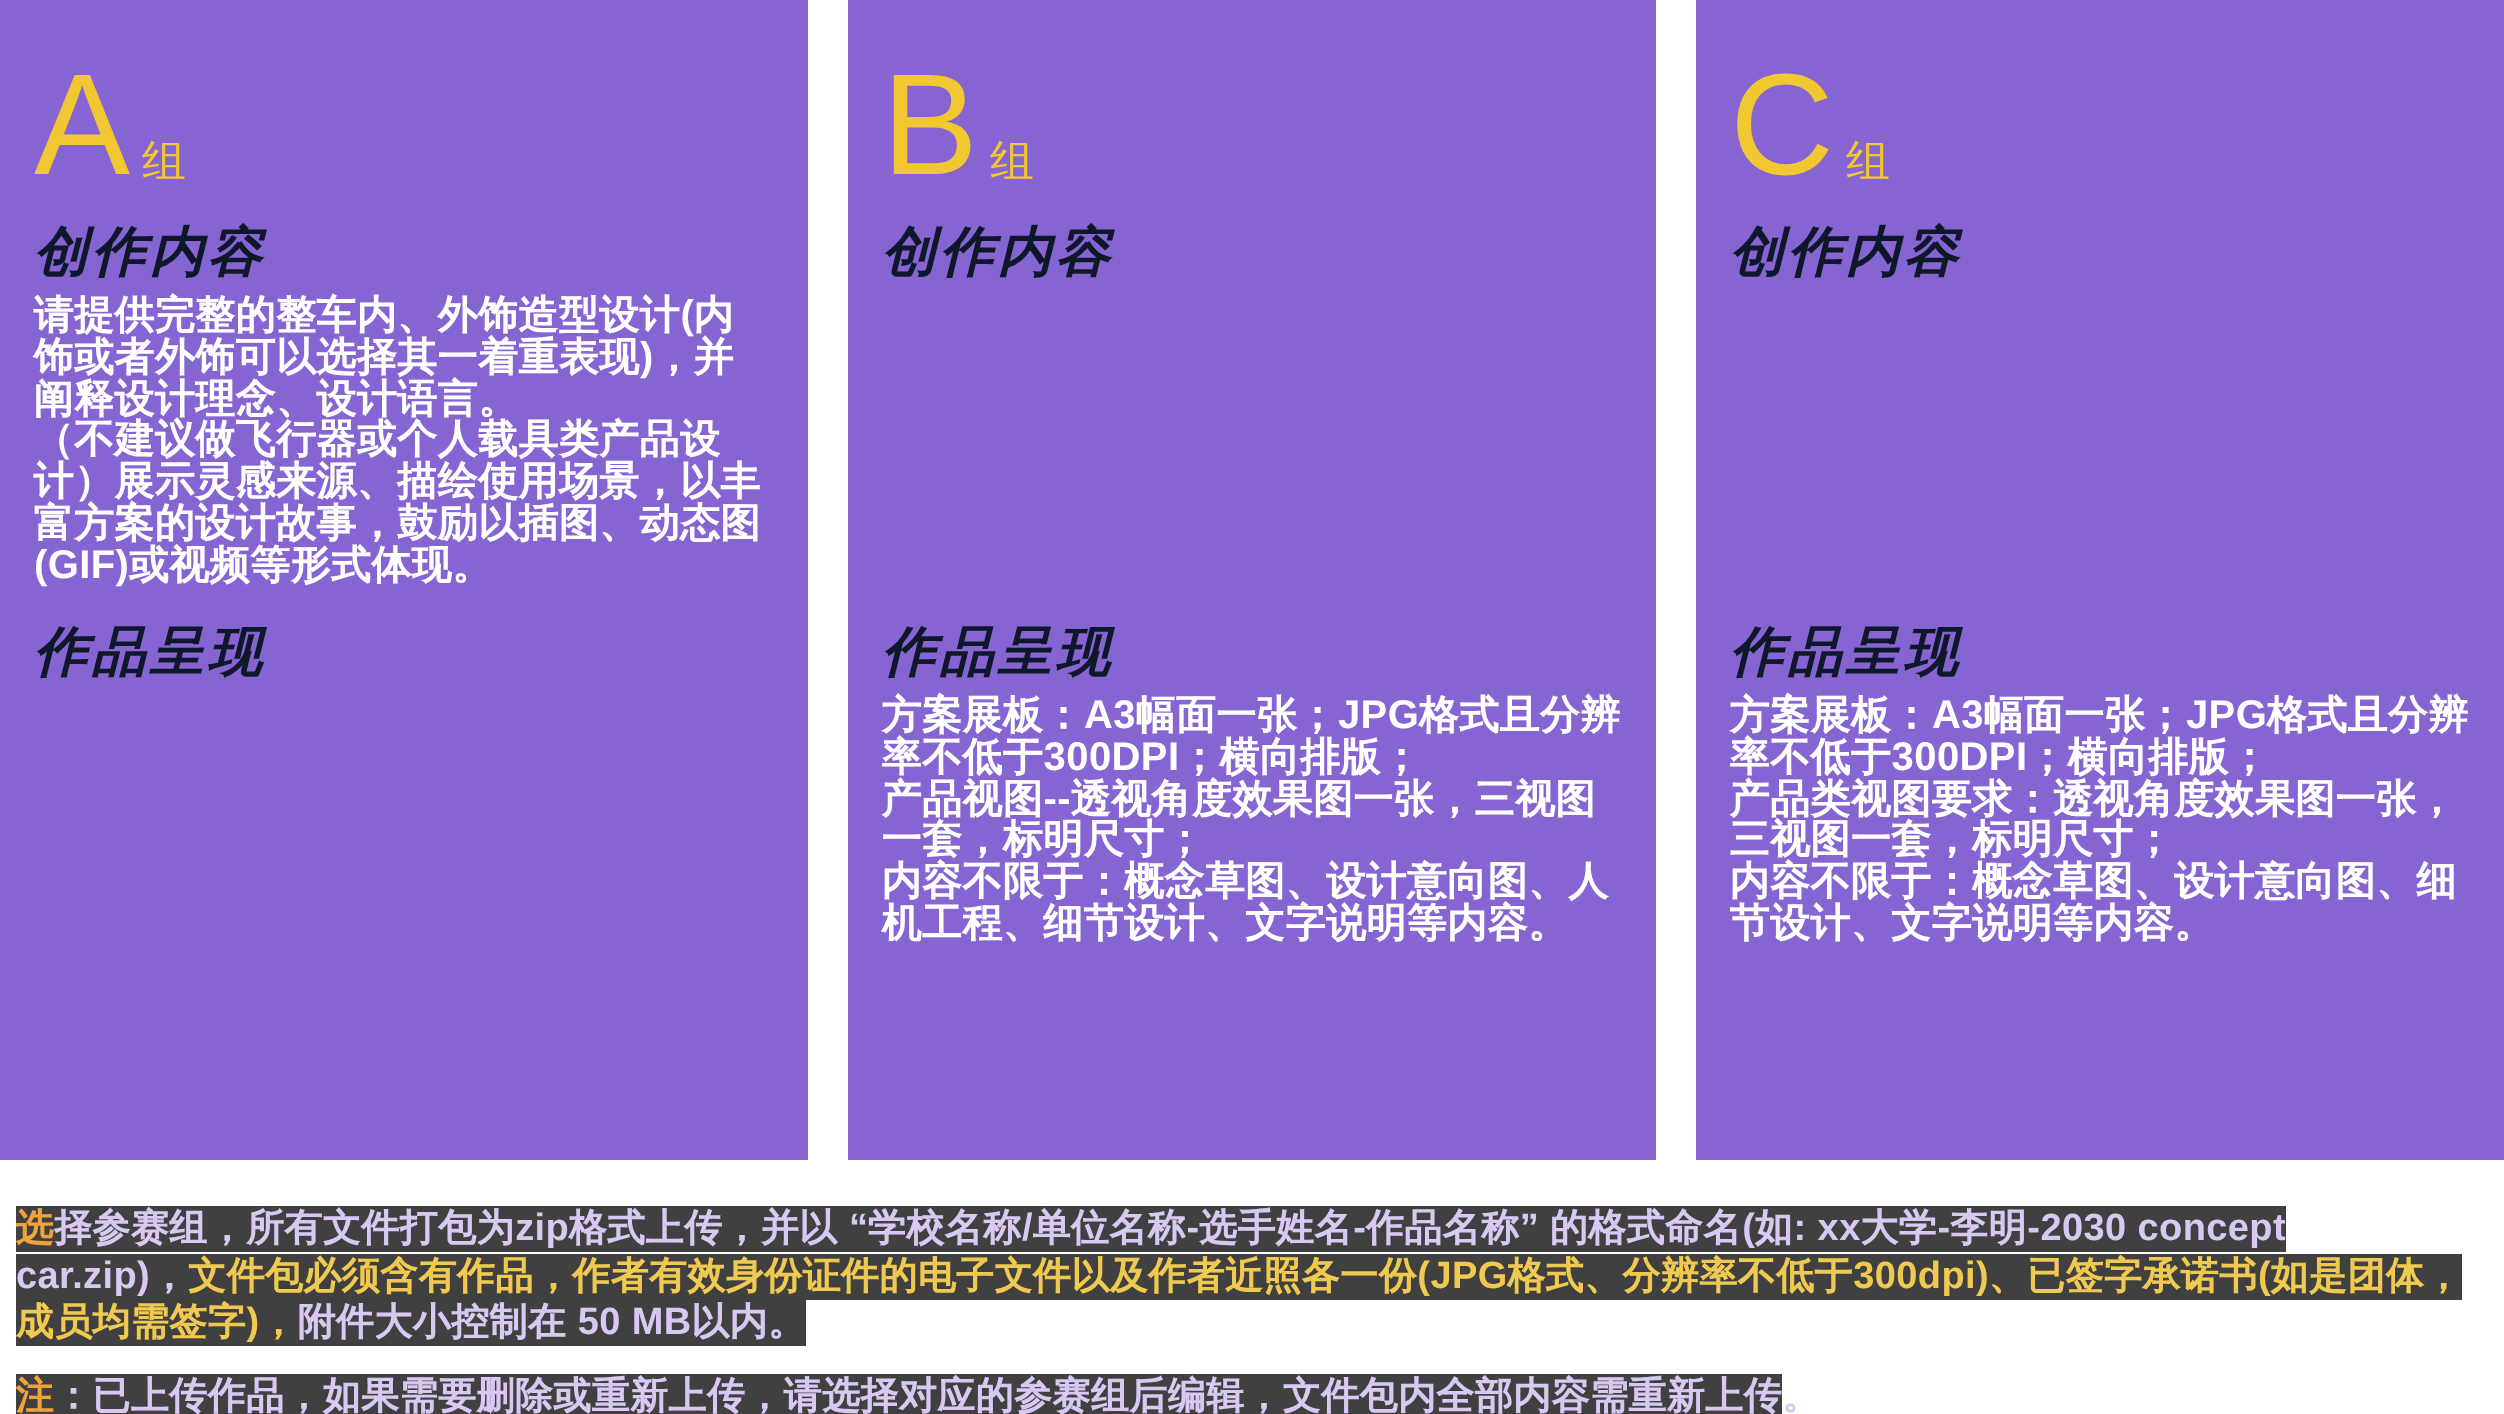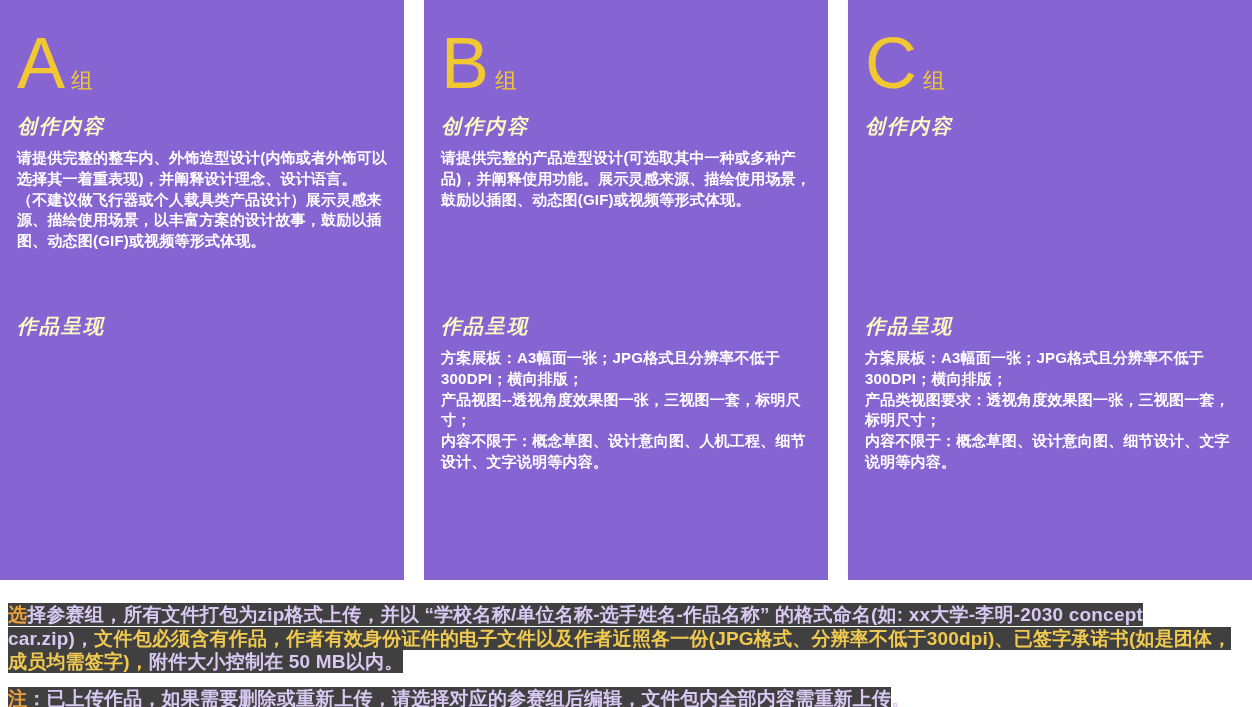--- a/index.html
+++ b/index.html
@@ -16,27 +16,27 @@
   .letter-row{height:92px;display:flex;align-items:flex-end;}
   .big-letter{
     color:#f2c832;font-size:72px;line-height:78px;font-weight:500;
     letter-spacing:0;
   }
   .letter-suffix{
     color:#f2c832;font-size:22px;font-weight:400;margin-left:6px;
     padding-bottom:6px;
   }
   .sec-title{
-    margin:0;color:#fef9c3;font-size:20px;font-weight:bold;font-style:italic;
+    margin:0;color:#0f172a;font-size:27px;font-weight:bold;font-style:italic;
     letter-spacing:2px;line-height:32px;
   }
   .sec1{height:200px;padding-top:8px;box-sizing:border-box;}
   .sec2{padding-top:8px;}
   .sec-body{
-    margin:6px 0 0 0;font-size:15px;font-weight:bold;line-height:20.8px;
+    margin:6px 0 0 0;font-size:20px;font-weight:bold;line-height:20.8px;
     white-space:pre-line;letter-spacing:0.2px;
   }
   
   .footer{margin-top:23px;padding:0 6px 0 8px;width:1240px;box-sizing:border-box;}
   .fp{
     margin:0;font-size:19px;font-weight:bold;line-height:23.5px;
     letter-spacing:0.2px;
   }
   .fp .hl{background:#404040;padding:1px 0;}
   .fp .lead{color:#f0a23c;}
@@ -65,21 +65,20 @@
     </div>
   </section>
 
   <section class="card">
     <div class="letter-row">
       <span class="big-letter">B</span>
       <span class="letter-suffix">组</span>
     </div>
     <div class="sec sec1">
       <h2 class="sec-title">创作内容</h2>
-      <p class="sec-body">请提供完整的产品造型设计(可选取其中一种或多种产品)，并阐释使用功能。展示灵感来源、描绘使用场景，鼓励以插图、动态图(GIF)或视频等形式体现。</p>
     </div>
     <div class="sec sec2">
       <h2 class="sec-title">作品呈现</h2>
       <p class="sec-body">方案展板：A3幅面一张；JPG格式且分辨率不低于300DPI；横向排版；
 产品视图--透视角度效果图一张，三视图一套，标明尺寸；
 内容不限于：概念草图、设计意向图、人机工程、细节设计、文字说明等内容。</p>
     </div>
   </section>
 
   <section class="card">

